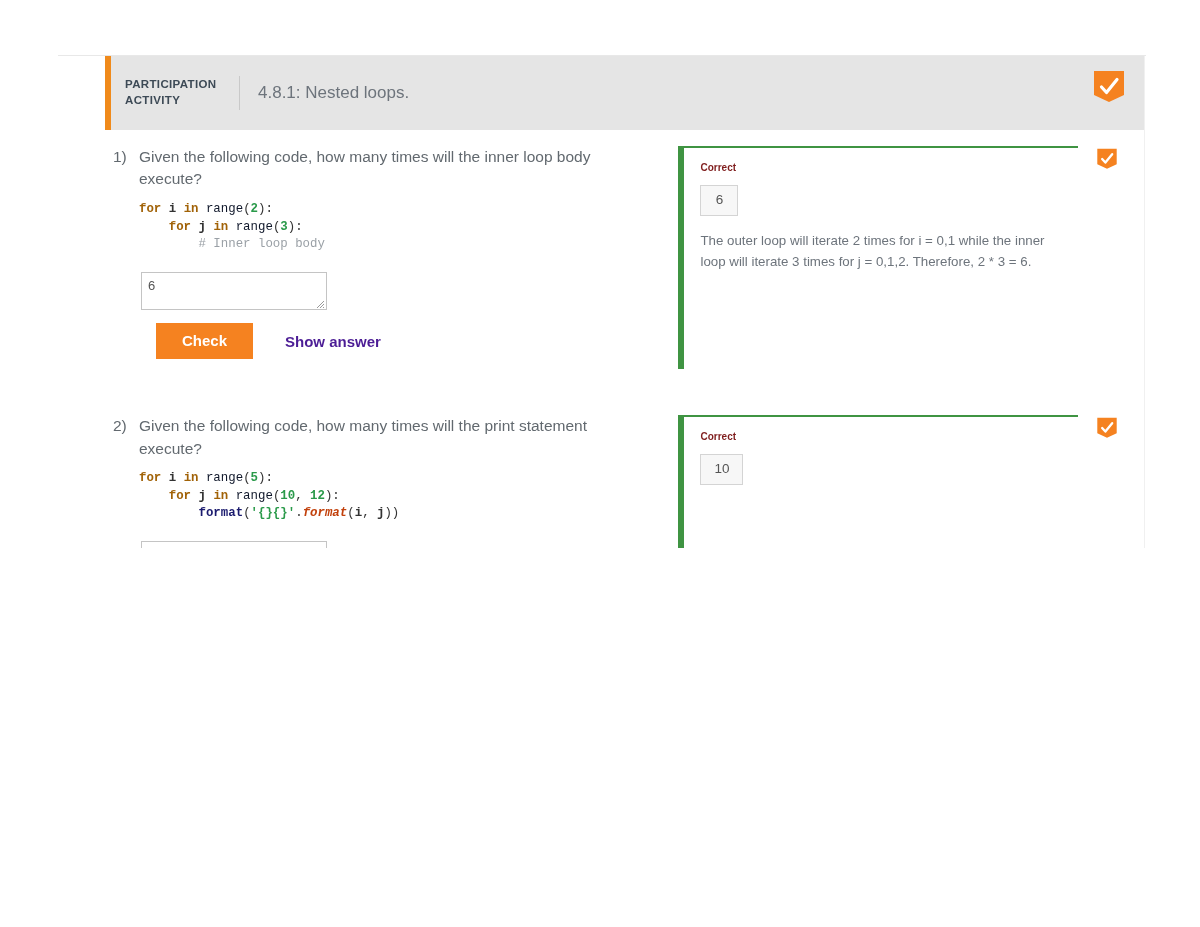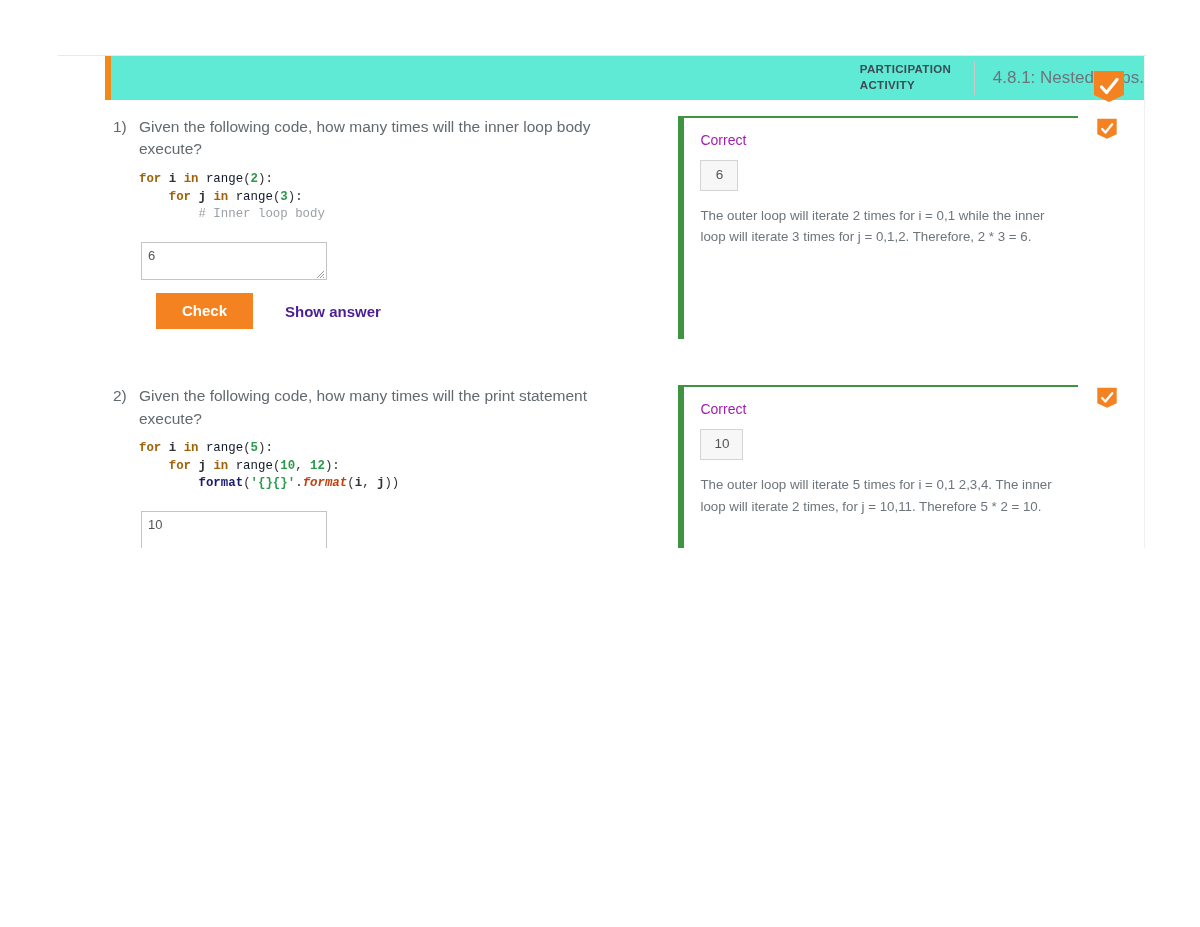--- a/index.html
+++ b/index.html
@@ -34,27 +34,26 @@
     width: 1040px;
     height: 492px;
     overflow: hidden;
     border-right: 1px solid #f0f0f0;
     box-sizing: border-box;
   }
 
   
   .activity-header {
     position: relative;
-    height: 44px;
-    background: #5eead4;
+    height: 74px;
+    background: #e5e5e5;
     border-left: 6px solid #f08a1b;
     box-sizing: border-box;
     display: flex;
     align-items: center;
-    justify-content: flex-end;
   }
   .activity-kicker {
     margin-left: 14px;
     font-size: 11.5px;
     font-weight: bold;
     letter-spacing: .35px;
     line-height: 1.35;
     color: #3d4a56;
     text-transform: uppercase;
     width: 112px;
@@ -198,23 +197,23 @@
   .feedback {
     width: 400px;
     border-left: 6px solid #3f9442;
     border-top: 2px solid #3f9442;
     background: #ffffff;
     box-sizing: border-box;
     padding: 14px 16px 18px 16px;
     min-height: 140px;
   }
   .fb-title {
-    color: #a21caf;
-    font-weight: normal;
-    font-size: 14px;
+    color: #7f1d1d;
+    font-weight: bold;
+    font-size: 10px;
     margin: 0 0 12px 0;
   }
   .fb-chip {
     display: inline-block;
     border: 1px solid #d4d4d4;
     background: #f7f7f7;
     color: #555555;
     font-size: 13.5px;
     padding: 7px 13px;
     min-width: 10px;
@@ -314,21 +313,20 @@
         <textarea class="answer-area" style="">10</textarea>
 
       </div>
 
     </div>
 
     <div class="qright">
       <div class="feedback">
         <div class="fb-title">Correct</div>
         <div class="fb-chip">10</div>
-        <p class="fb-expl">The outer loop will iterate 5 times for i = 0,1 2,3,4. The inner loop will iterate 2 times, for j = 10,11. Therefore 5 * 2 = 10.</p>
       </div>
       <div class="row-badge">
         <svg class="shield" width="22" height="22" viewBox="0 0 34 34">
           <path d="M2 1 H32 V25 L17 32 L2 25 Z" fill="#f58220"></path>
           <path d="M9.5 17 L14.5 22.5 L25 9.5" stroke="#ffffff" stroke-width="3.6" fill="none" stroke-linecap="round" stroke-linejoin="round"></path>
         </svg>
       </div>
     </div>
   </div>
 

